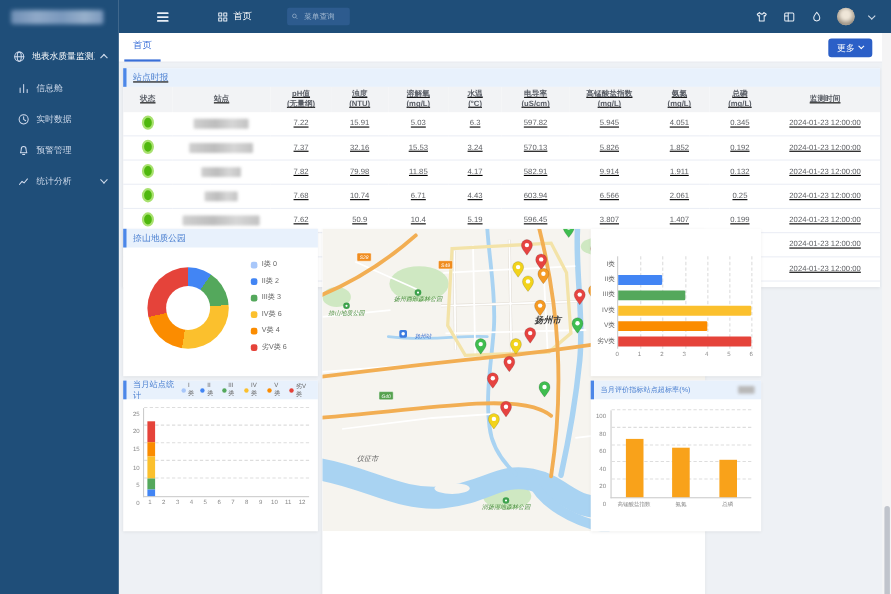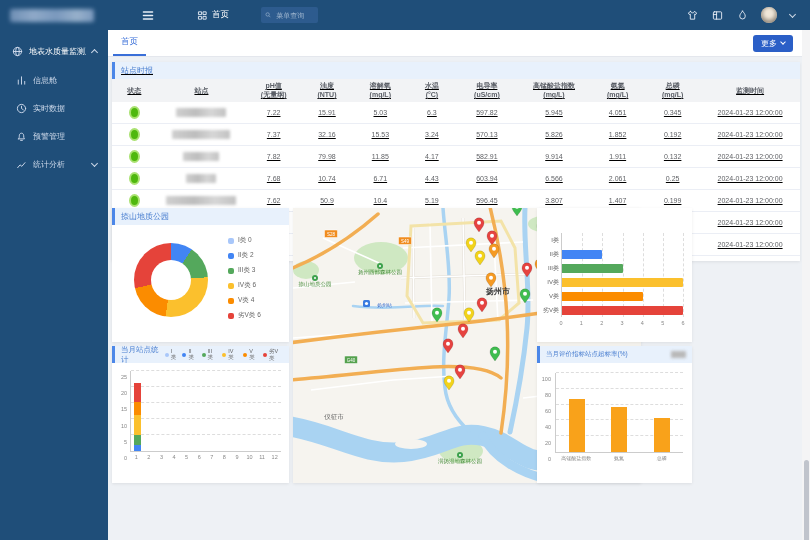--- a/index.html
+++ b/index.html
@@ -91,21 +91,21 @@
   #vbar-card{left:537px;top:346px;width:155px;height:137px;}
   #vbar-card .card-strip{font-size:6.5px;}
   #vbar-plot{position:absolute;left:18px;top:27px;width:128px;height:80px;border-left:1px solid #ccc;border-bottom:1px solid #ccc;}
   .vslots{position:absolute;left:0;right:0;top:0;bottom:0;display:flex;}
   .vslot{flex:1;position:relative;}
   .vbar{position:absolute;left:50%;transform:translateX(-50%);width:16px;bottom:0;}
   .vxlabs{position:absolute;left:18px;width:128px;display:flex;}
   .vxlabs span{flex:1;text-align:center;font-size:5px;color:#888;white-space:nowrap;}
 
   
-  #map-card{left:293px;top:208px;width:348px;height:275px;overflow:hidden;}
+  #map-card{left:293px;top:208px;width:348px;height:333px;overflow:hidden;font-style:italic;}
   #map-card svg{display:block;}
 
   
   .scrollbar{position:absolute;right:0;top:30px;width:8px;height:510px;background:#f4f4f5;z-index:4;}
   .scroll-thumb{position:absolute;right:1px;top:430px;width:5px;height:105px;border-radius:3px;background:#c0c4cc;}
 </style>
 </head>
 <body>
 
 <div class="page">

